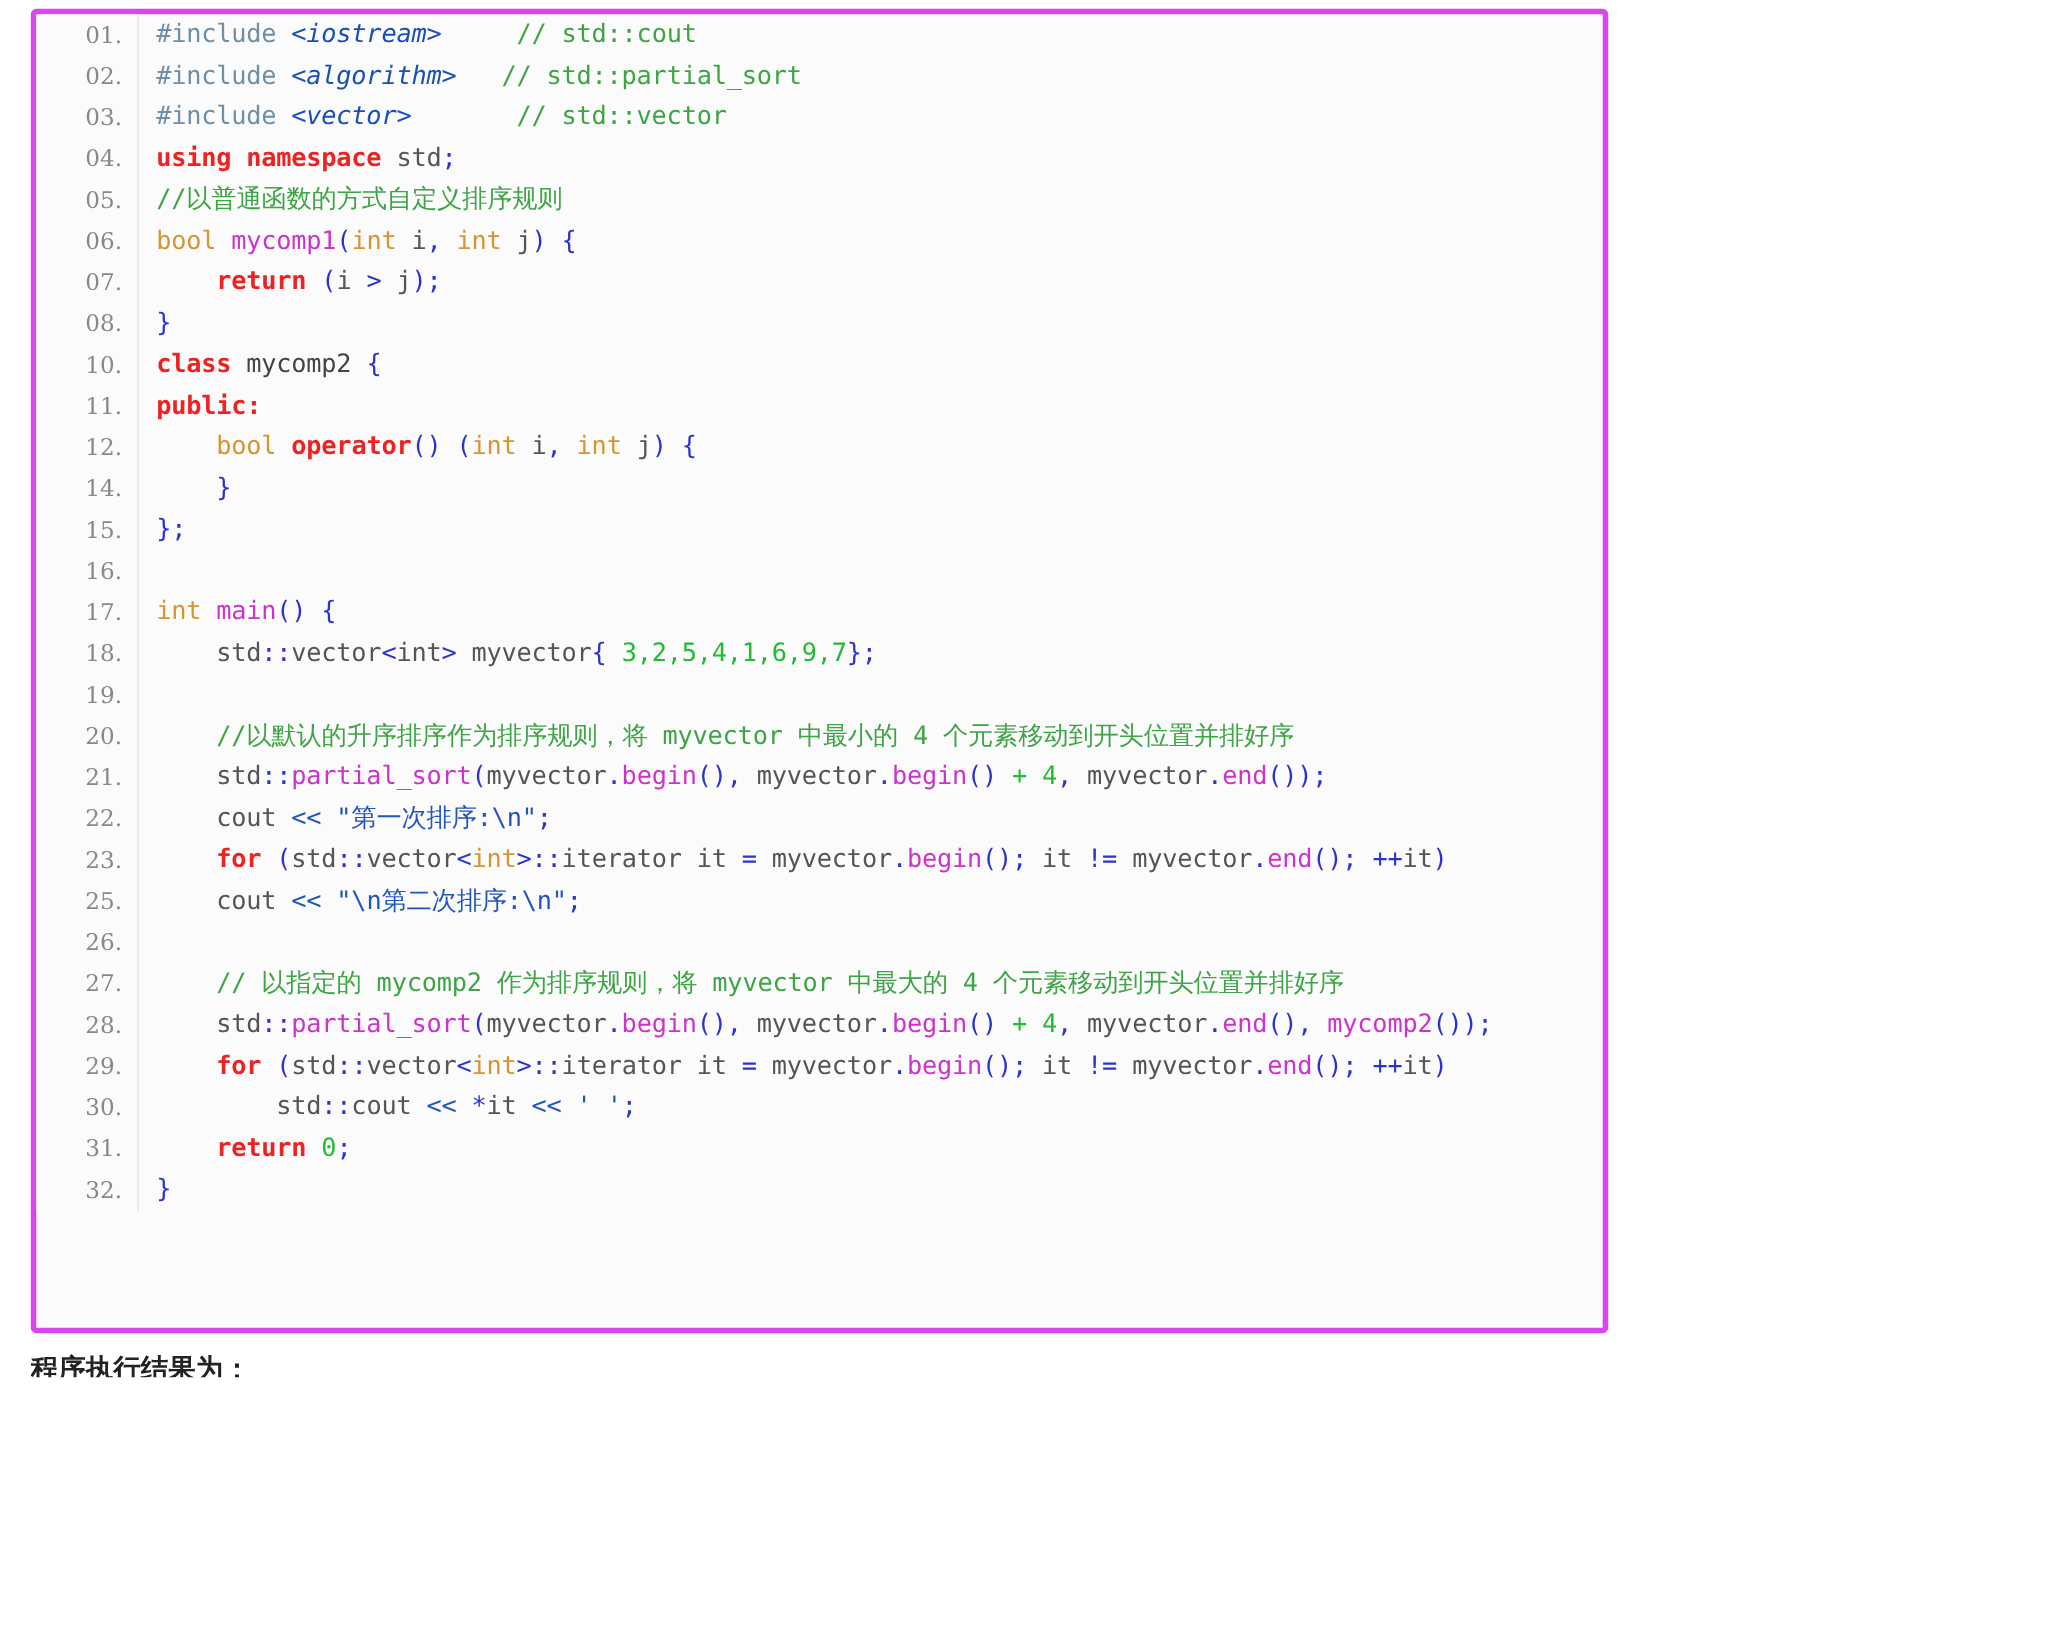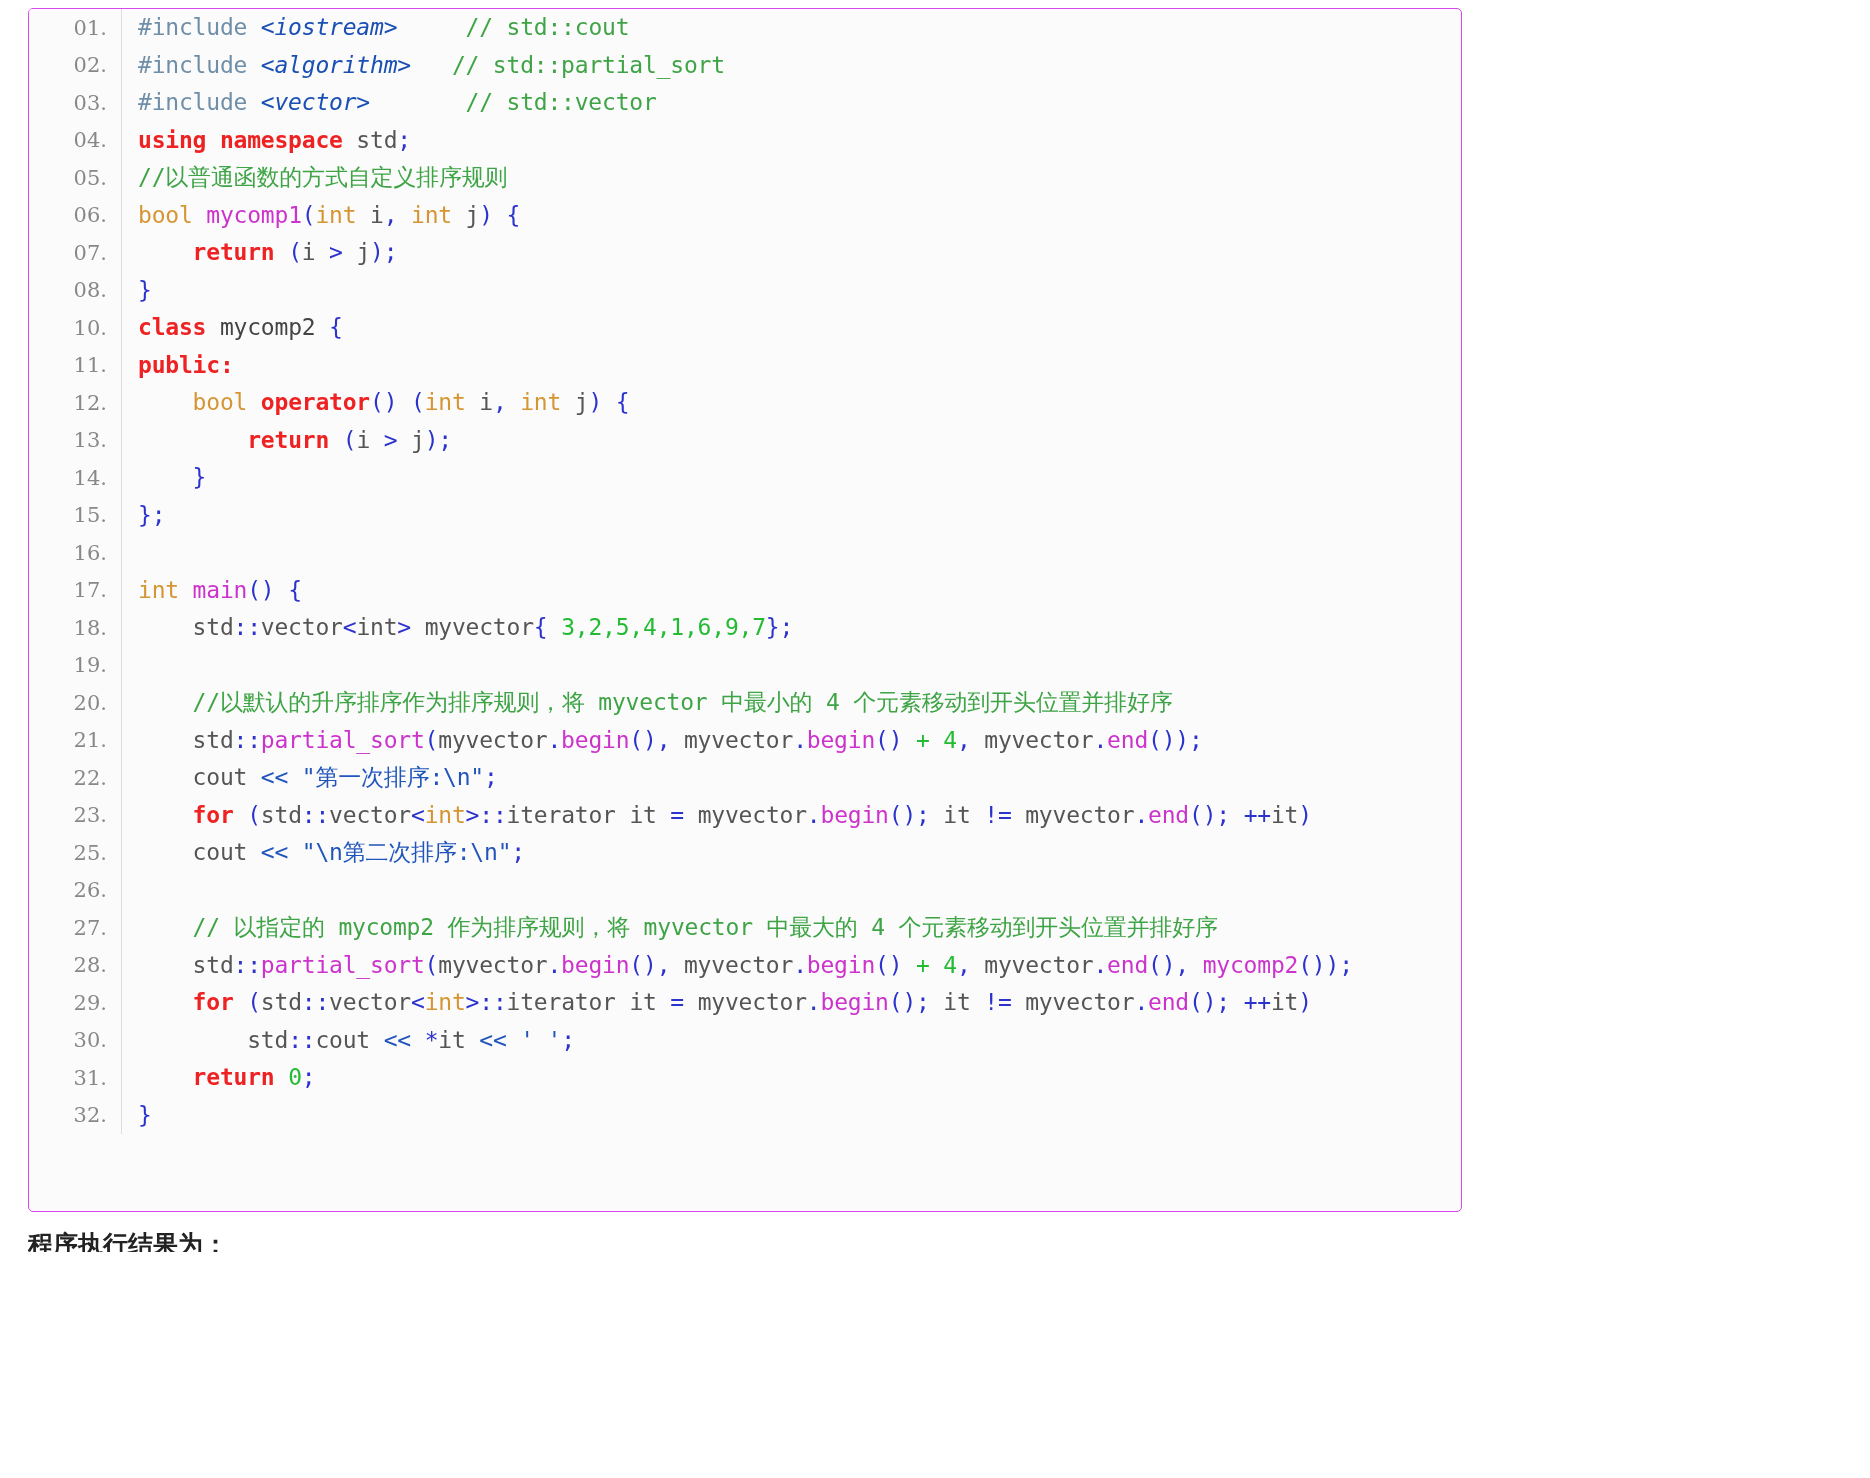--- a/index.html
+++ b/index.html
@@ -22,21 +22,21 @@
   }
 
   
   .code-block {
     position: absolute;
     left: 28px;
     top: 8px;
     width: 1434px;
     height: 1204px;
     background: #fbfbfb;
-    border: 1px solid #d946ef;
+    border: 5px solid #d946ef;
     border-radius: 5px;
     box-sizing: border-box;
     overflow: hidden;
   }
 
   .code-scroll {
     position: relative;
     width: 100%;
     height: 100%;
     overflow: hidden;
@@ -149,24 +149,20 @@
             </tr>
             <tr class="code-row">
               <td class="gutter">11.</td>
               <td class="codecell"><span class="t-kw">public:</span></td>
             </tr>
             <tr class="code-row">
               <td class="gutter">12.</td>
               <td class="codecell"><span class="t-plain">    </span><span class="t-type">bool</span><span class="t-plain"> </span><span class="t-kw">operator</span><span class="t-punc">() (</span><span class="t-type">int</span><span class="t-plain"> i</span><span class="t-punc">,</span><span class="t-plain"> </span><span class="t-type">int</span><span class="t-plain"> j</span><span class="t-punc">) {</span></td>
             </tr>
             <tr class="code-row">
-              <td class="gutter">13.</td>
-              <td class="codecell"><span class="t-plain">        </span><span class="t-kw">return</span><span class="t-plain"> </span><span class="t-punc">(</span><span class="t-plain">i </span><span class="t-punc">&gt;</span><span class="t-plain"> j</span><span class="t-punc">);</span></td>
-            </tr>
-            <tr class="code-row">
               <td class="gutter">14.</td>
               <td class="codecell"><span class="t-plain">    </span><span class="t-punc">}</span></td>
             </tr>
             <tr class="code-row">
               <td class="gutter">15.</td>
               <td class="codecell"><span class="t-punc">};</span></td>
             </tr>
             <tr class="code-row">
               <td class="gutter">16.</td>
               <td class="codecell">&nbsp;</td>

